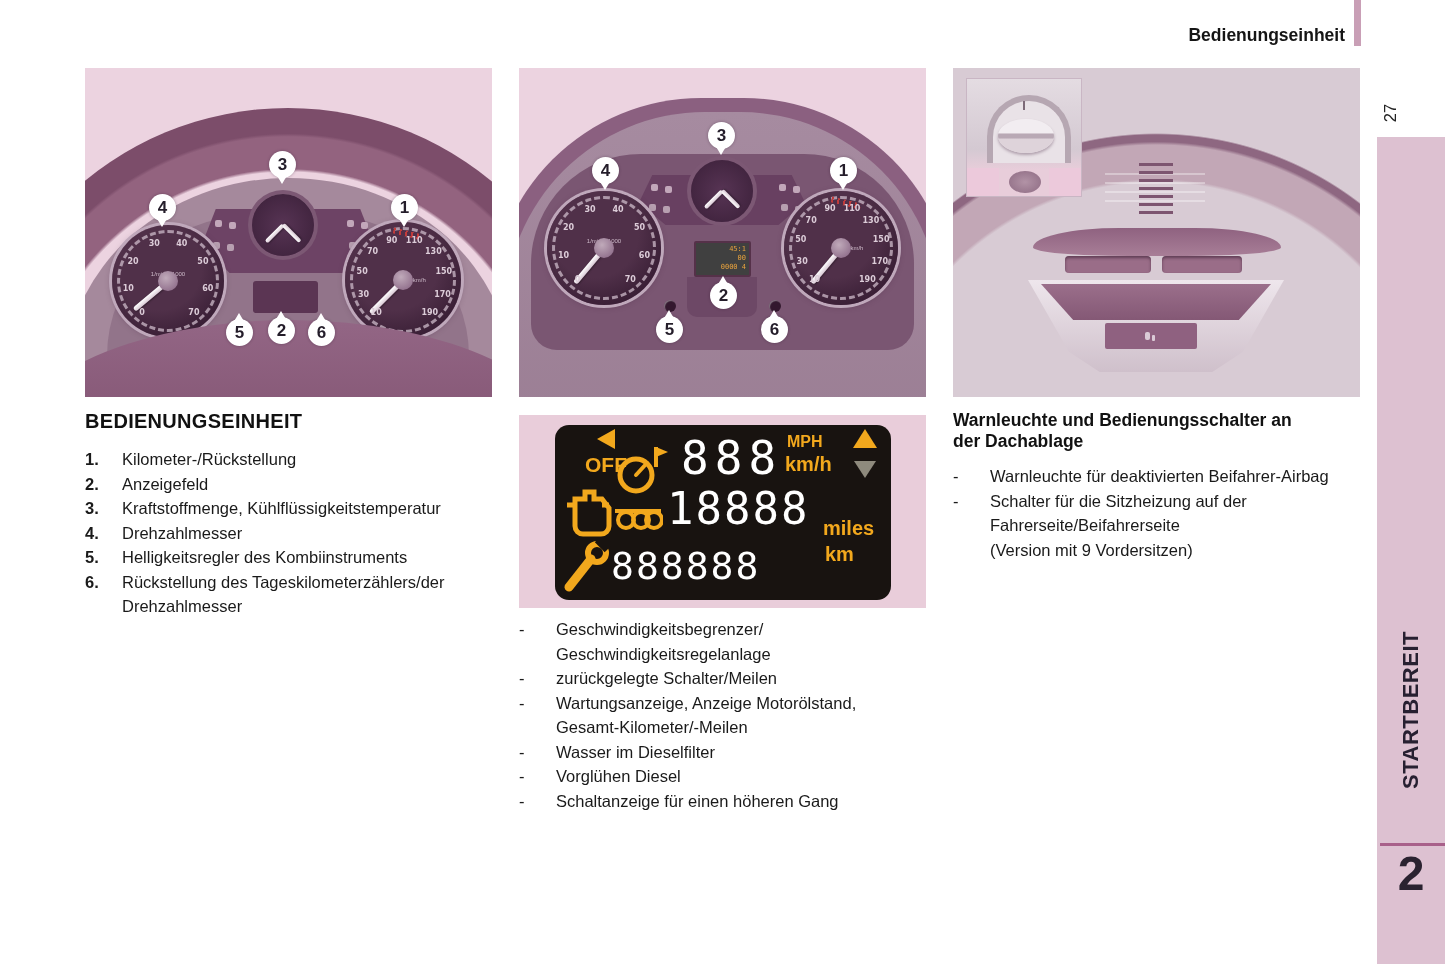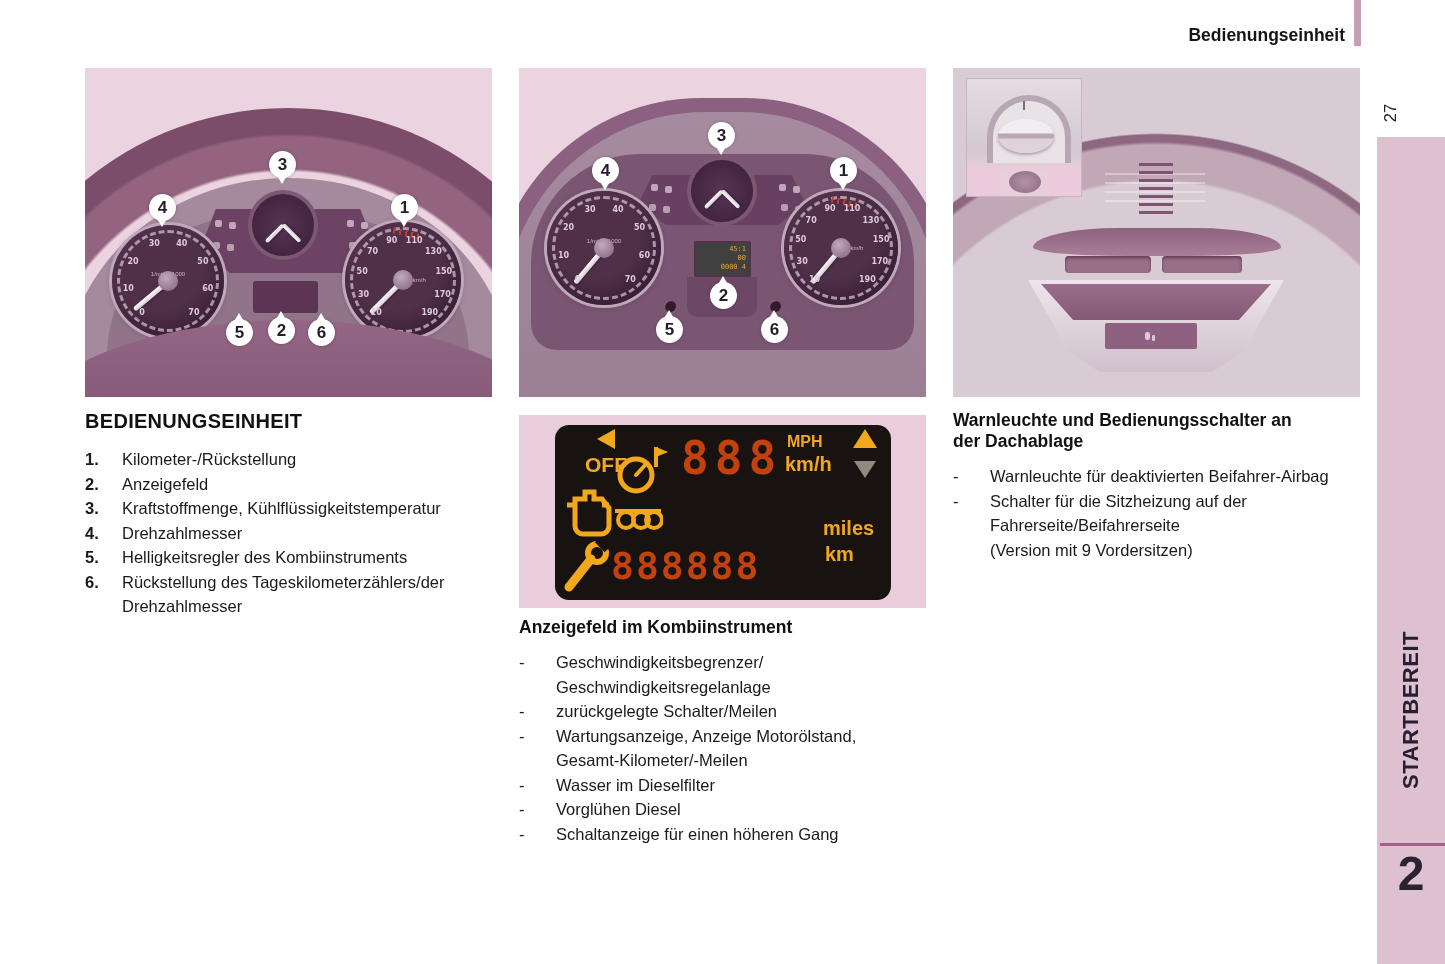--- a/index.html
+++ b/index.html
@@ -75,21 +75,21 @@
   .callout.down::after{top:23px;border-top:10px solid #fff;border-bottom:none;}
   .callout.up::after{bottom:23px;border-bottom:10px solid #fff;border-top:none;}
 
   
   .lcd-amber{position:absolute;background:#404040;border:2px solid #553149;border-radius:2px;
              text-align:right;padding:2px 3px 0 0;}
   .lcd-amber div{font-size:7px;line-height:9px;color:#e8a23d;font-family:"DejaVu Sans Mono",monospace;}
 
   
   .lcdpanel{position:absolute;left:36px;top:10px;width:336px;height:175px;background:#181310;border-radius:14px;}
-  .seg{font-family:"DejaVu Sans Mono",monospace;font-weight:bold;color:#c2410c;position:absolute;line-height:1;}
+  .seg{font-family:"DejaVu Sans Mono",monospace;font-weight:normal;color:#ffffff;position:absolute;line-height:1;}
   .lcd-label{position:absolute;font-weight:bold;color:#f2a81d;font-family:"Liberation Sans",sans-serif;}
   .tri{position:absolute;width:0;height:0;}
 </style>
 </head>
 <body>
 
 <div id="page">
 
   <div class="hdr-title">Bedienungseinheit</div>
   <div class="hdr-bar"></div>
@@ -279,20 +279,21 @@
         <path d="M12 14 h10 v-7 h9 v7 h8 l7 9 v18 a8 8 0 0 1 -8 8 h-18 a8 8 0 0 1 -8 -8 z" fill="none" stroke="#f2a81d" stroke-width="5"></path>
         <line x1="4" y1="20" x2="12" y2="20" stroke="#f2a81d" stroke-width="5"></line>
         <line x1="46" y1="20" x2="39" y2="20" stroke="#f2a81d" stroke-width="5"></line>
       </svg>
       <svg class="abs" style="left:58px;top:78px;" width="50" height="30" viewBox="0 0 50 30">
         <line x1="2" y1="8" x2="48" y2="8" stroke="#f2a81d" stroke-width="4"></line>
         <circle cx="13" cy="17" r="8" fill="none" stroke="#f2a81d" stroke-width="4"></circle>
         <circle cx="28" cy="17" r="8" fill="none" stroke="#f2a81d" stroke-width="4"></circle>
         <circle cx="41" cy="17" r="8" fill="none" stroke="#f2a81d" stroke-width="4"></circle>
       </svg>
+      <span class="seg" style="left:112px;top:62px;font-size:44px;letter-spacing:2px;">18888</span>
       <span class="lcd-label" style="left:268px;top:92px;font-size:20px;">miles</span>
 
       <svg class="abs" style="left:6px;top:116px;" width="50" height="54" viewBox="0 0 50 54">
         <circle cx="36" cy="12" r="9" fill="none" stroke="#f2a81d" stroke-width="6"></circle>
         <rect x="36" y="-4" width="14" height="12" fill="#181310" transform="rotate(45 43 2)"></rect>
         <line x1="30" y1="18" x2="8" y2="46" stroke="#f2a81d" stroke-width="9" stroke-linecap="round"></line>
       </svg>
       <span class="seg" style="left:56px;top:122px;font-size:38px;letter-spacing:2px;">888888</span>
       <span class="lcd-label" style="left:270px;top:118px;font-size:20px;">km</span>
     </div>
@@ -321,21 +322,20 @@
         <span class="txt">Helligkeitsregler des Kombiinstruments</span>
       </div>
     <div class="row">
         <span class="num">6.</span>
         <span class="txt">Rückstellung des Tageskilometerzählers/der
 Drehzahlmesser</span>
       </div>
   </div>
 
   <div class="col col-mid">
-    <div class="h-sub">Anzeigefeld im Kombiinstrument</div>
     <div class="row">
         <span class="dash">-</span>
         <span class="txt">Geschwindigkeitsbegrenzer/
 Geschwindigkeitsregelanlage</span>
       </div>
     <div class="row">
         <span class="dash">-</span>
         <span class="txt">zurückgelegte Schalter/Meilen</span>
       </div>
     <div class="row">

